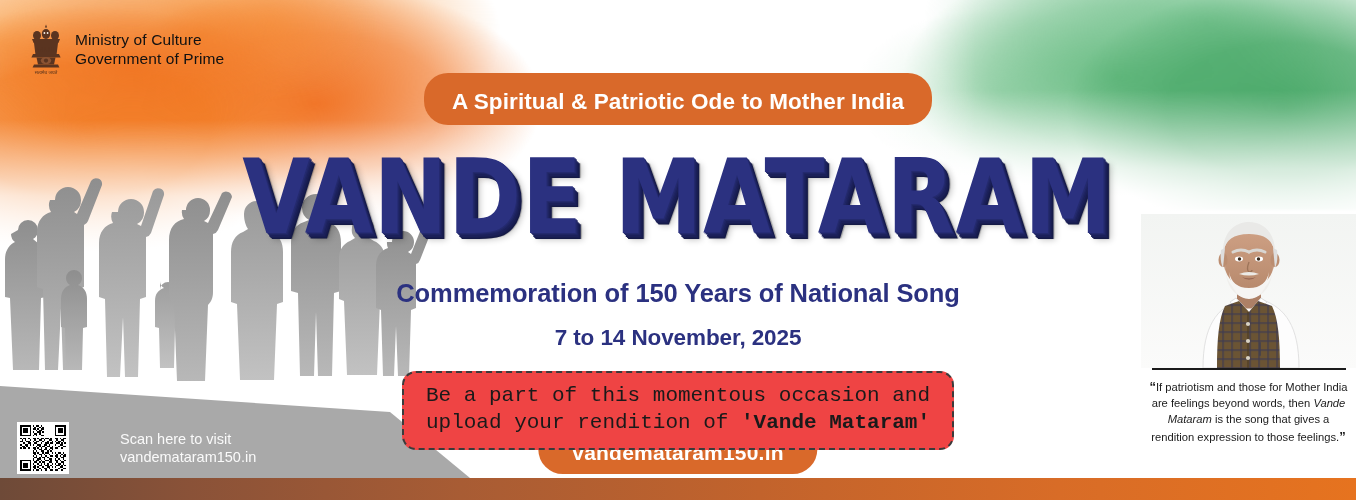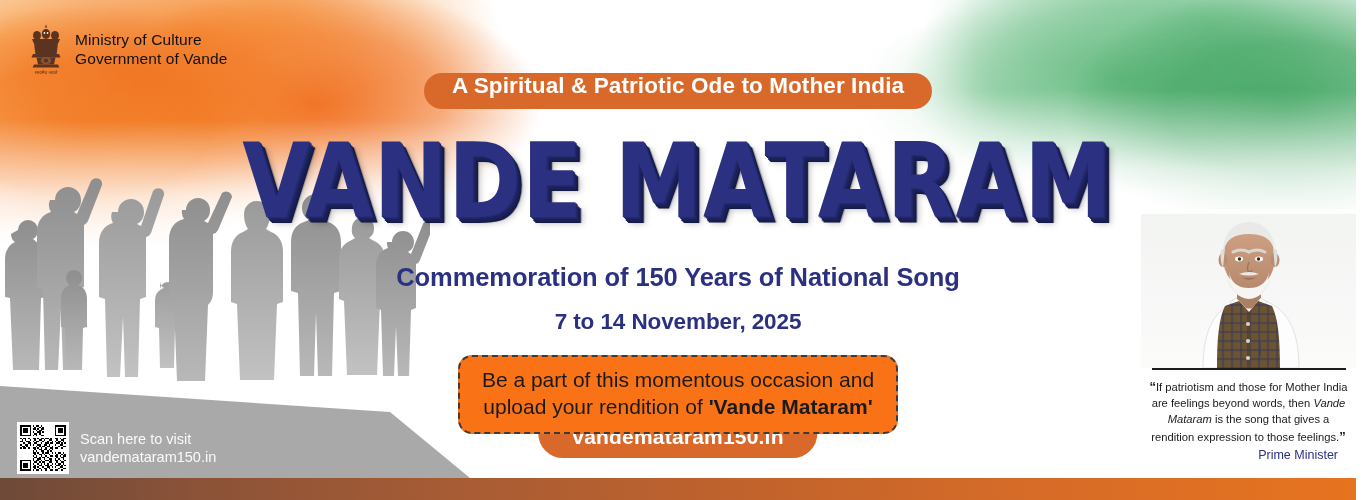--- a/index.html
+++ b/index.html
@@ -88,21 +88,21 @@
     position:absolute; left:0; right:0; top:0;
     display:flex; flex-direction:column; align-items:center;
   }
 
   .tagline{
     margin-top:73px;
     background:#d9692a;
     color:#fff;
     font-size:22.5px; font-weight:bold;
     letter-spacing:.1px;
-    padding:0 28px 10px;
+    padding:16px 28px 10px;
     border-radius:24px;
     white-space:nowrap;
   }
 
   .main-title{
     margin-top:22px;
     font-family:"Liberation Sans Narrow","DejaVu Sans Condensed","Liberation Sans",sans-serif;
     font-size:92px;
     font-weight:bold;
     color:#2b3180;
@@ -131,27 +131,28 @@
     font-size:22.5px; font-weight:bold; color:#2b3180;
     letter-spacing:-.1px; white-space:nowrap;
   }
 
   .cta-wrap{ position:relative; margin-top:20px; }
 
   .cta-box{
     position:relative; z-index:2;
     border:2px dashed #3b3b3b;
     border-radius:14px;
-    background:#f97316;
+    background:#ef4444;
     padding:9px 22px 11px;
     text-align:center;
     font-size:21px;
     color:#1a1a1a;
     line-height:1.3;
     white-space:nowrap;
+    font-family:Liberation Mono, monospace;
   }
   .cta-box b{ font-weight:bold; }
 
   .url-pill{
     position:absolute; z-index:1;
     left:50%; transform:translateX(-50%);
     top:54px;
     background:#d9692a;
     color:#fff;
     font-size:21px; font-weight:bold;
@@ -162,21 +163,21 @@
   }
 
   
   .qr-block{
     position:absolute; left:17px; bottom:26px;
     display:flex; align-items:center; gap:11px;
   }
   .qr{ width:52px; height:52px; background:#fff; padding:3px; }
   .qr svg{ display:block; }
   .qr-text{
-    font-size:14.5px; line-height:1.25; color:#fafafa;
+    font-size:14.5px; line-height:1.25; color:#fafafa;margin-left:40px;
   }
 
   
   .modi{
     position:absolute; right:0; top:214px; width:215px;
   }
   .modi-photo{
     position:relative; width:215px; height:154px; overflow:hidden;
   }
   .modi-photo svg{ display:block; }
@@ -287,21 +288,21 @@
           <circle cx="20" cy="38.6" r="2.1" fill="#5a3420"></circle>
           <path d="M8 42.6 h24 l1.4 3 H6.6 z"></path>
           <path d="M20 2.4 l1.1 3 l-2.2 0 z"></path>
           <path d="M11.6 25 l1 0 l.4 5 l-1.8 0 z M15.2 25 l1 0 l.4 5 l-1.8 0 z M18.8 25 l1 0 l.4 5 l-1.8 0 z M22.4 25 l1 0 l.4 5 l-1.8 0 z M26 25 l1 0 l.4 5 l-1.8 0 z"></path>
         </g>
         <text x="20" y="52.4" font-size="4.6" text-anchor="middle" fill="#4a2c1a" font-family="'DejaVu Sans', sans-serif">सत्यमेव जयते</text>
       </svg>
     </span>
     <span class="ministry-text">
       <span>Ministry of Culture</span><br>
-      <span>Government of Vande</span>
+      <span>Government of Prime</span>
     </span>
   </div>
 
   <div class="center">
     <div class="tagline">A Spiritual &amp; Patriotic Ode to Mother India</div>
     <div class="main-title">VANDE MATARAM</div>
     <div class="subtitle">Commemoration of 150 Years of National Song</div>
     <div class="dateline">7 to 14 November, 2025</div>
 
     <div class="cta-wrap">
@@ -401,16 +402,15 @@
 
         <path d="M101 63 q7 5 14 0 q-7 3-14 0z" fill="#8a5a4a"></path>
 
         <path d="M98 60 q10-4 20 0 q-10 3-20 0z" fill="#eceae6"></path>
       </svg>
     </div>
     <div class="modi-rule"></div>
     <div class="modi-quote">
       <span class="qm">“</span><span>If patriotism and those for Mother India are feelings beyond words, then </span><i>Vande Mataram</i><span> is the song that gives a rendition expression to those feelings.</span><span class="qm">”</span>
     </div>
-    <div class="modi-role">Prime Minister</div>
   </div>
 
 </div>
 
 </body></html>

